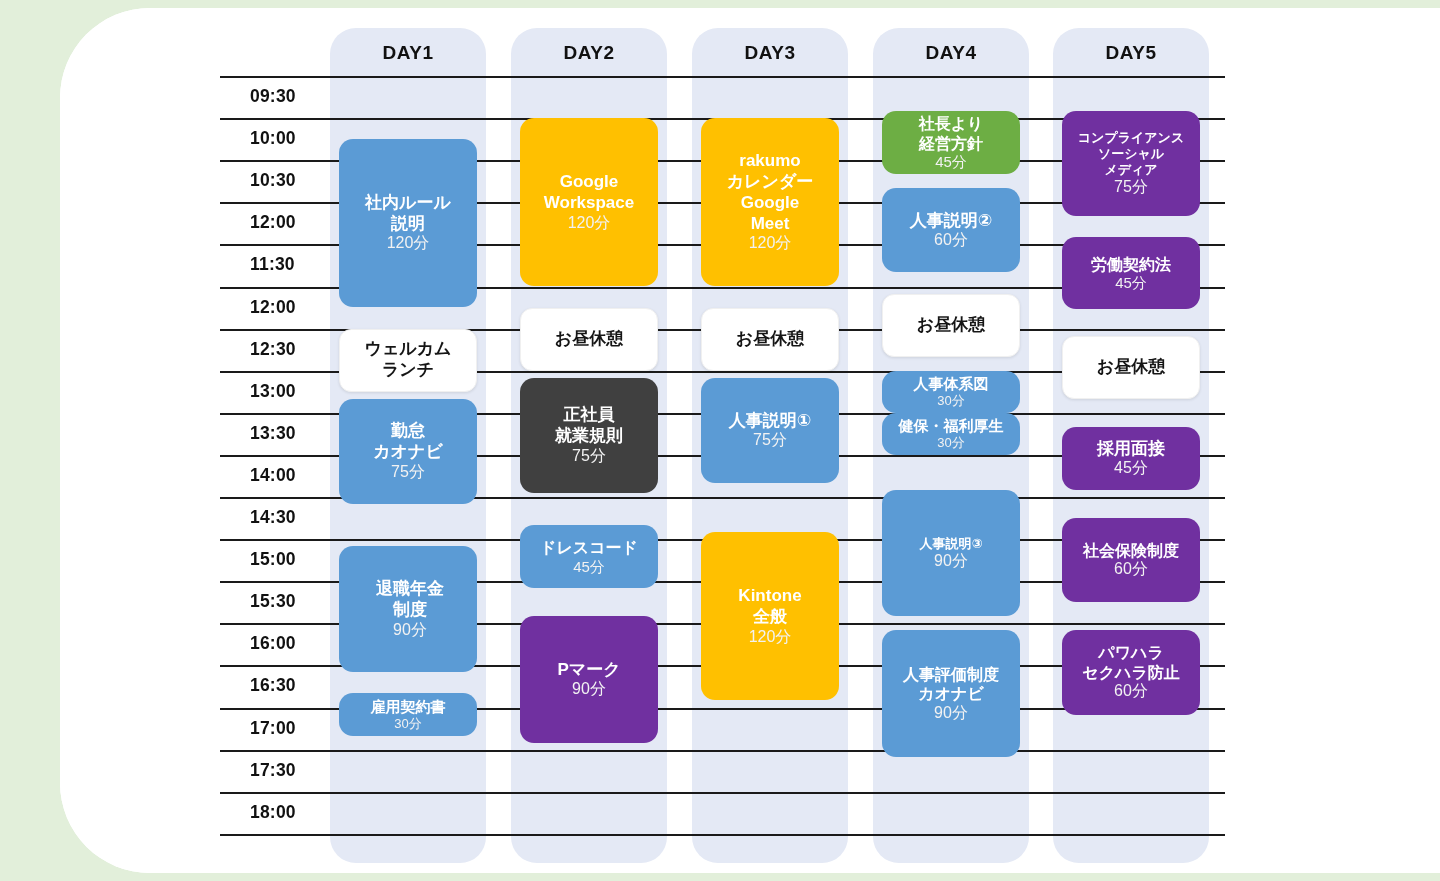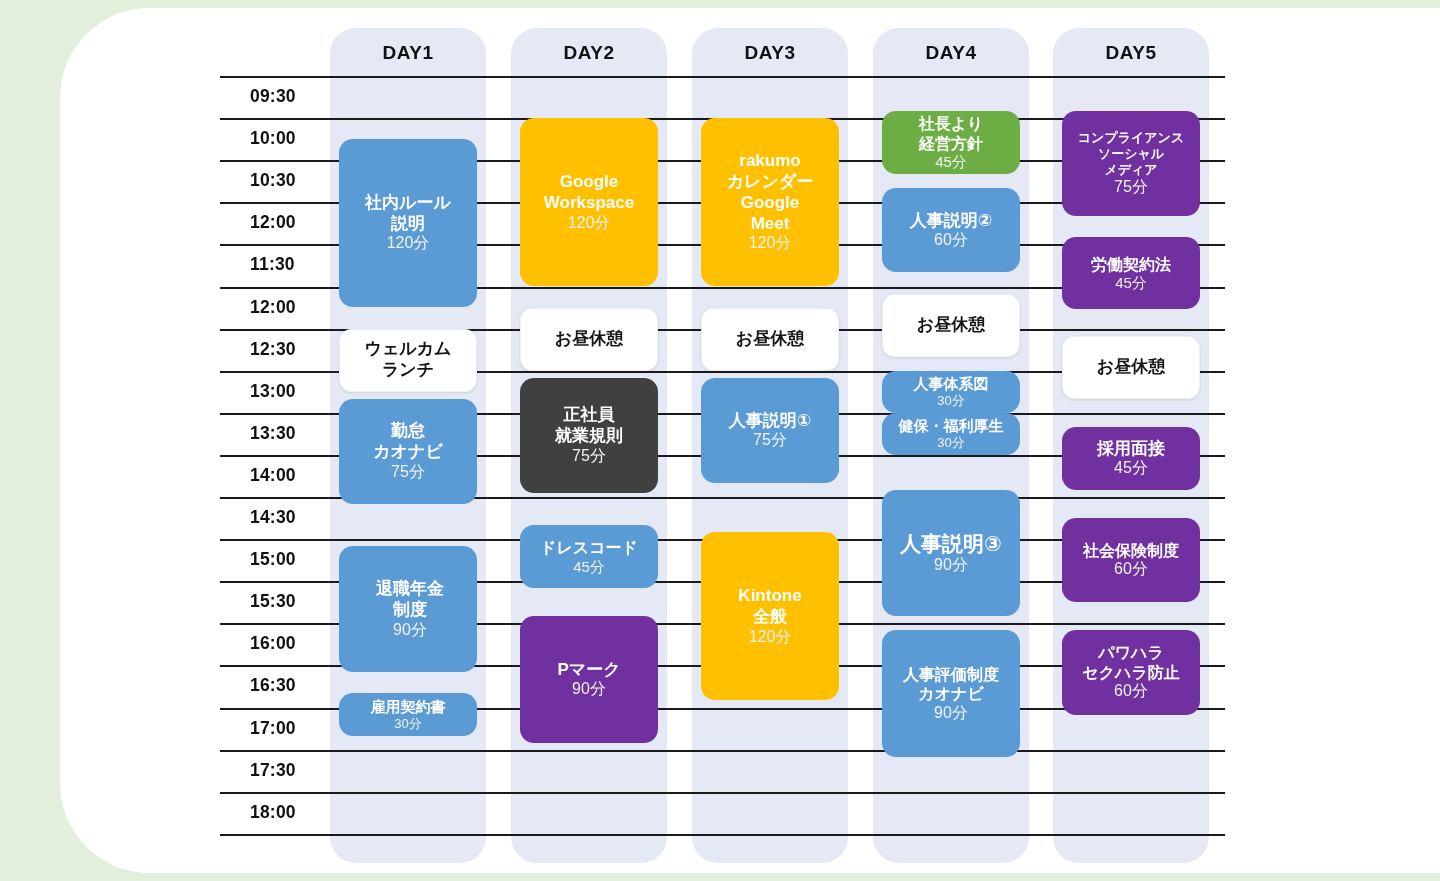--- a/index.html
+++ b/index.html
@@ -263,21 +263,21 @@
       </div>
       <div class="event" style="left: 882px; width: 138px; top: 370.7px; height: 42.1px; background: rgb(91, 155, 213);">
         <div class="title" style="font-size: 15px;">人事体系図</div>
         <div class="dur" style="font-size: 13px;">30分</div>
       </div>
       <div class="event" style="left: 882px; width: 138px; top: 412.8px; height: 42.1px; background: rgb(91, 155, 213);">
         <div class="title" style="font-size: 15px;">健保・福利厚生</div>
         <div class="dur" style="font-size: 13px;">30分</div>
       </div>
       <div class="event" style="left: 882px; width: 138px; top: 489.983px; height: 126.3px; background: rgb(91, 155, 213);">
-        <div class="title" style="font-size: 21px;">人事説明③</div>
+        <div class="title" style="font-size: 13px;">人事説明③</div>
         <div class="dur" style="font-size: 16px;">90分</div>
       </div>
       <div class="event" style="left: 882px; width: 138px; top: 630.317px; height: 126.3px; background: rgb(91, 155, 213);">
         <div class="title" style="font-size: 16px;">人事評価制度
 カオナビ</div>
         <div class="dur" style="font-size: 16px;">90分</div>
       </div>
       <div class="event" style="left: 1062px; width: 138px; top: 111.083px; height: 105.25px; background: rgb(112, 48, 160);">
         <div class="title" style="font-size: 13px;">コンプライアンス
 ソーシャル

